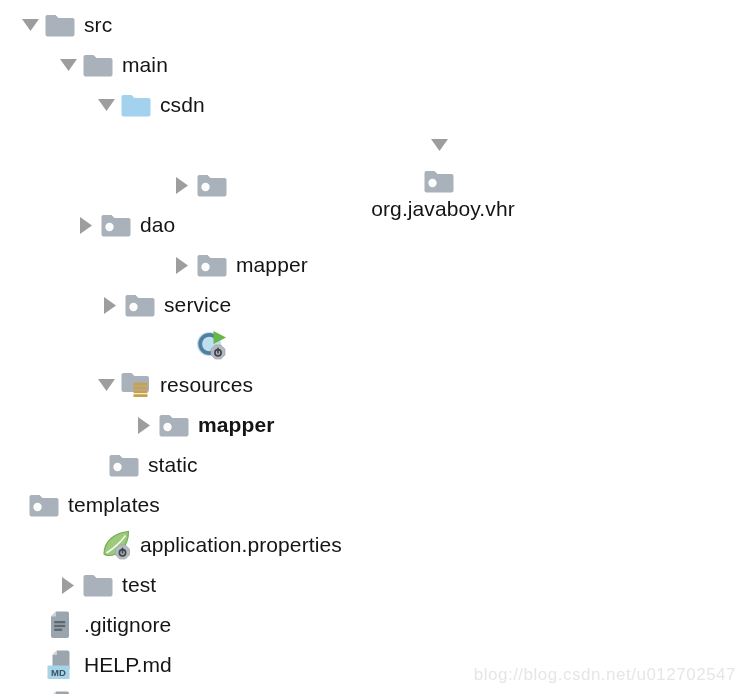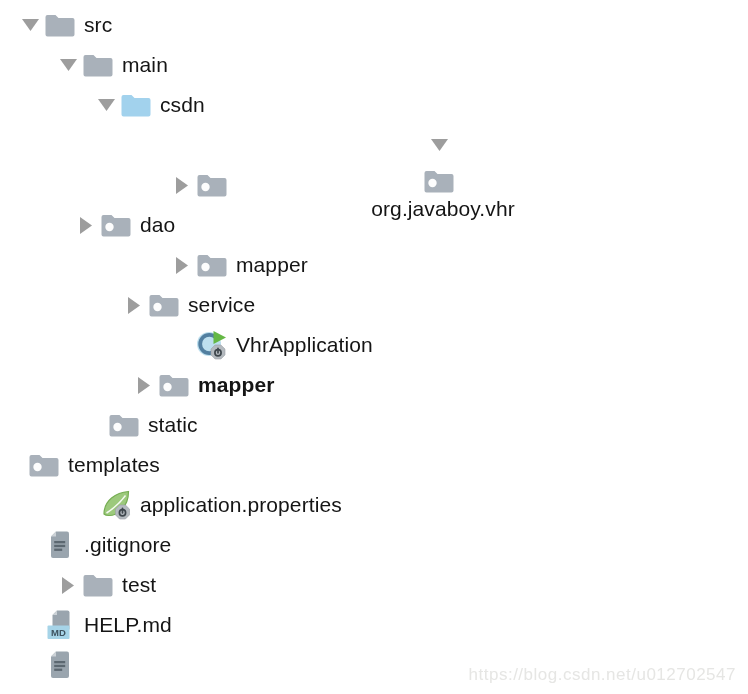--- a/index.html
+++ b/index.html
@@ -157,21 +157,21 @@
       </span>
     <span class="icon-box">
         <svg width="30" height="24" viewBox="0 0 30 24">
           <path d="M2.5 2 H10.5 L13.5 5 H27.5 Q29.5 5 29.5 7 V21.5 Q29.5 23.5 27.5 23.5 H2.5 Q0.5 23.5 0.5 21.5 V4 Q0.5 2 2.5 2 Z" fill="#a9b1ba"></path>
       <circle cx="8.5" cy="14" r="4.2" fill="#fdfdfd"></circle>
         </svg>
       </span>
     <span class="label">mapper</span>
   </div>
 
-  <div class="row" style="padding-left: 120px;">
+  <div class="row" style="padding-left: 96px;">
     <span class="arrow-box">
         <svg width="12" height="17" viewBox="0 0 12 17">
        <polygon points="0,0 12,8.5 0,17" fill="#9d9d9d"></polygon>
         </svg>
       </span>
     <span class="icon-box">
         <svg width="30" height="24" viewBox="0 0 30 24">
           <path d="M2.5 2 H10.5 L13.5 5 H27.5 Q29.5 5 29.5 7 V21.5 Q29.5 23.5 27.5 23.5 H2.5 Q0.5 23.5 0.5 21.5 V4 Q0.5 2 2.5 2 Z" fill="#a9b1ba"></path>
       <circle cx="8.5" cy="14" r="4.2" fill="#fdfdfd"></circle>
         </svg>
@@ -184,23 +184,41 @@
     <span class="icon-box">
         <svg width="30" height="30" viewBox="0 0 30 30">
       <circle cx="12" cy="14" r="12" fill="#bddfee"></circle>
       <path d="M18.8 7.4 A9.2 9.2 0 1 0 18.8 20.6" fill="none" stroke="#527fa0" stroke-width="3.8" stroke-linecap="round"></path>
       <polygon points="16.5,1 29,7.5 16.5,14" fill="#65b845"></polygon>
       <polygon points="18.1,15 23.9,15 28,19.1 28,24.9 23.9,29 18.1,29 14,24.9 14,19.1" fill="#b4babf" stroke="#9aa0a5" stroke-width="0.6"></polygon>
     <circle cx="21" cy="22.8" r="3.1" fill="none" stroke="#3e464c" stroke-width="1.7"></circle>
     <line x1="21" y1="18.4" x2="21" y2="22.8" stroke="#3e464c" stroke-width="1.7" stroke-linecap="round"></line>
         </svg>
       </span>
-    <span class="label">VhrApplication</span>
-  </div>
-
+  </div>
+
+  <div class="row" style="padding-left: 92px;">
+    <span class="arrow-box">
+        <svg width="17" height="12" viewBox="0 0 17 12">
+       <polygon points="0,0 17,0 8.5,12" fill="#9d9d9d"></polygon>
+        </svg>
+      </span>
+    <span class="icon-box">
+        <svg width="30" height="28" viewBox="0 0 30 28">
+          <path d="M2.5 2 H10.5 L13.5 5 H26 Q28 5 28 7 V19 Q28 21 26 21 H2.5 Q0.5 21 0.5 19 V4 Q0.5 2 2.5 2 Z" fill="#a9b1ba"></path>
+      <g fill="#c9a14b">
+        <rect x="12.5" y="11.8" width="14" height="2.8"></rect>
+        <rect x="12.5" y="15.6" width="14" height="2.8"></rect>
+        <rect x="12.5" y="19.4" width="14" height="2.8"></rect>
+        <rect x="12.5" y="23.2" width="14" height="2.8"></rect>
+      </g>
+        </svg>
+      </span>
+    <span class="label">resources</span>
+  </div>
 
   <div class="row" style="padding-left: 130px; font-weight: bold;">
     <span class="arrow-box">
         <svg width="12" height="17" viewBox="0 0 12 17">
        <polygon points="0,0 12,8.5 0,17" fill="#9d9d9d"></polygon>
         </svg>
       </span>
     <span class="icon-box">
         <svg width="30" height="24" viewBox="0 0 30 24">
           <path d="M2.5 2 H10.5 L13.5 5 H27.5 Q29.5 5 29.5 7 V21.5 Q29.5 23.5 27.5 23.5 H2.5 Q0.5 23.5 0.5 21.5 V4 Q0.5 2 2.5 2 Z" fill="#a9b1ba"></path>
@@ -237,52 +255,52 @@
     <span class="icon-box">
         <svg width="30" height="30" viewBox="0 0 30 30">
       <path d="M27.5 1.5 C15 2.5 3 10.5 3 24 C3 24 4.5 25.5 8 25.5 C16.5 25.5 27.5 17 27.5 1.5 Z" fill="#9cc97c" stroke="#75ad52" stroke-width="1.2"></path>
       <path d="M5.5 23 C11 19.5 19 13 24.5 5.5" fill="none" stroke="#ffffff" stroke-width="1.5" opacity="0.9"></path>
       <polygon points="18.6,15 24.4,15 28.5,19.1 28.5,24.9 24.4,29 18.6,29 14.5,24.9 14.5,19.1" fill="#b4babf" stroke="#9aa0a5" stroke-width="0.6"></polygon>
     <circle cx="21.5" cy="22.8" r="3.1" fill="none" stroke="#3e464c" stroke-width="1.7"></circle>
     <line x1="21.5" y1="18.4" x2="21.5" y2="22.8" stroke="#3e464c" stroke-width="1.7" stroke-linecap="round"></line>
         </svg>
       </span>
     <span class="label">application.properties</span>
+  </div>
+
+  <div class="row" style="padding-left: 54px;">
+    <span class="arrow-box">
+        <svg width="12" height="17" viewBox="0 0 12 17">
+       <polygon points="0,0 12,8.5 0,17" fill="#9d9d9d"></polygon>
+        </svg>
+      </span>
+    <span class="icon-box">
+        <svg width="30" height="24" viewBox="0 0 30 24">
+          <path d="M2.5 2 H10.5 L13.5 5 H27.5 Q29.5 5 29.5 7 V21.5 Q29.5 23.5 27.5 23.5 H2.5 Q0.5 23.5 0.5 21.5 V4 Q0.5 2 2.5 2 Z" fill="#a9b1ba"></path>
+        </svg>
+      </span>
+    <span class="label">test</span>
   </div>
 
   <div class="row" style="padding-left: 16px;">
     <span class="arrow-box"></span>
     <span class="icon-box">
         <svg width="24" height="30" viewBox="0 0 24 30">
       <path d="M8 1.5 H19 Q21 1.5 21 3.5 V26 Q21 28 19 28 H5 Q3 28 3 26 V6.5 Z" fill="#9aa5ae"></path>
       <polygon points="8,1.5 3,6.5 8,6.5" fill="#ccd2d7"></polygon>
       <g fill="#5c6871">
         <rect x="6.2" y="11" width="11" height="2.3"></rect>
         <rect x="6.2" y="14.8" width="11" height="2.3"></rect>
         <rect x="6.2" y="18.6" width="8" height="2.3"></rect>
       </g>
         </svg>
       </span>
     <span class="label">.gitignore</span>
   </div>
 
-  <div class="row" style="padding-left: 54px;">
-    <span class="arrow-box">
-        <svg width="12" height="17" viewBox="0 0 12 17">
-       <polygon points="0,0 12,8.5 0,17" fill="#9d9d9d"></polygon>
-        </svg>
-      </span>
-    <span class="icon-box">
-        <svg width="30" height="24" viewBox="0 0 30 24">
-          <path d="M2.5 2 H10.5 L13.5 5 H27.5 Q29.5 5 29.5 7 V21.5 Q29.5 23.5 27.5 23.5 H2.5 Q0.5 23.5 0.5 21.5 V4 Q0.5 2 2.5 2 Z" fill="#a9b1ba"></path>
-        </svg>
-      </span>
-    <span class="label">test</span>
-  </div>
-
   <div class="row" style="padding-left: 16px;">
     <span class="arrow-box"></span>
     <span class="icon-box">
         <svg width="26" height="30" viewBox="0 0 26 30">
       <path d="M10 0.5 H20.5 Q22.5 0.5 22.5 2.5 V19.5 H5.5 V5 Z" fill="#9aa5ae"></path>
       <polygon points="10,0.5 5.5,5 10,5" fill="#ccd2d7"></polygon>
       <rect x="0.5" y="15.5" width="22" height="13.5" rx="1" fill="#a6d4e8"></rect>
       <text x="11.5" y="25.8" text-anchor="middle" class="md-badge-text" fill="#3e5360">MD</text>
     </svg>
       </span>
@@ -299,13 +317,13 @@
         <rect x="6.2" y="11" width="11" height="2.3"></rect>
         <rect x="6.2" y="14.8" width="11" height="2.3"></rect>
         <rect x="6.2" y="18.6" width="8" height="2.3"></rect>
       </g>
         </svg>
       </span>
     <span class="label"></span>
   </div>
 </div>
 
-<div class="watermark">https://blog.csdn.net/u012702547</div>
+<div class="watermark">blog://blog.csdn.net/u012702547</div>
 
 </body></html>

